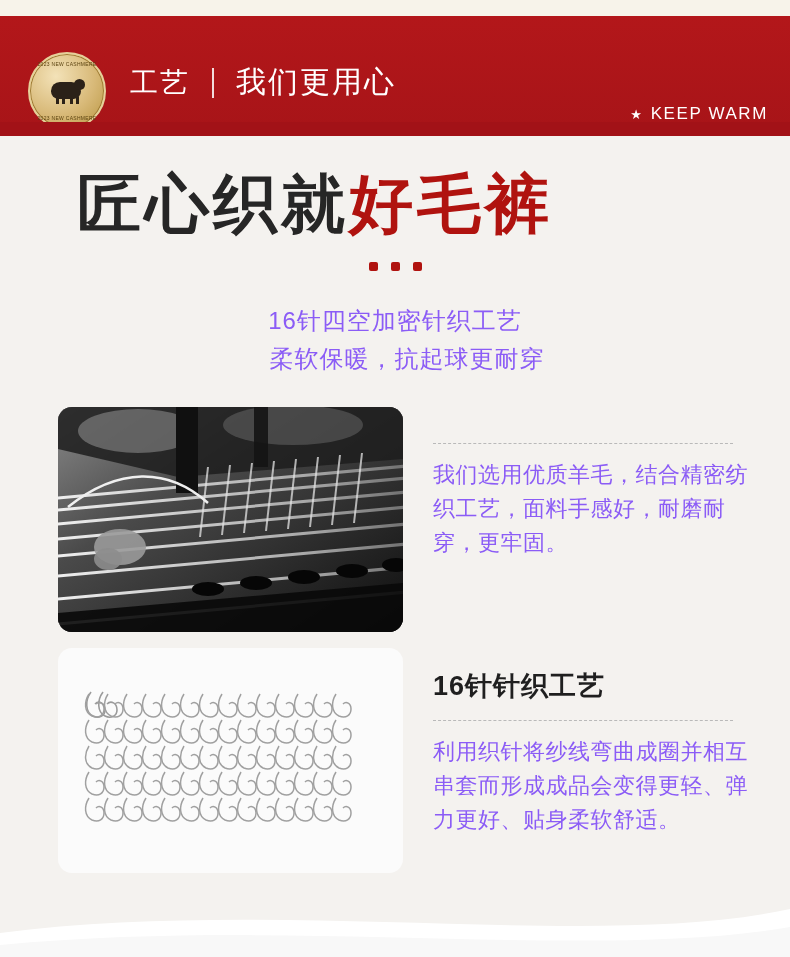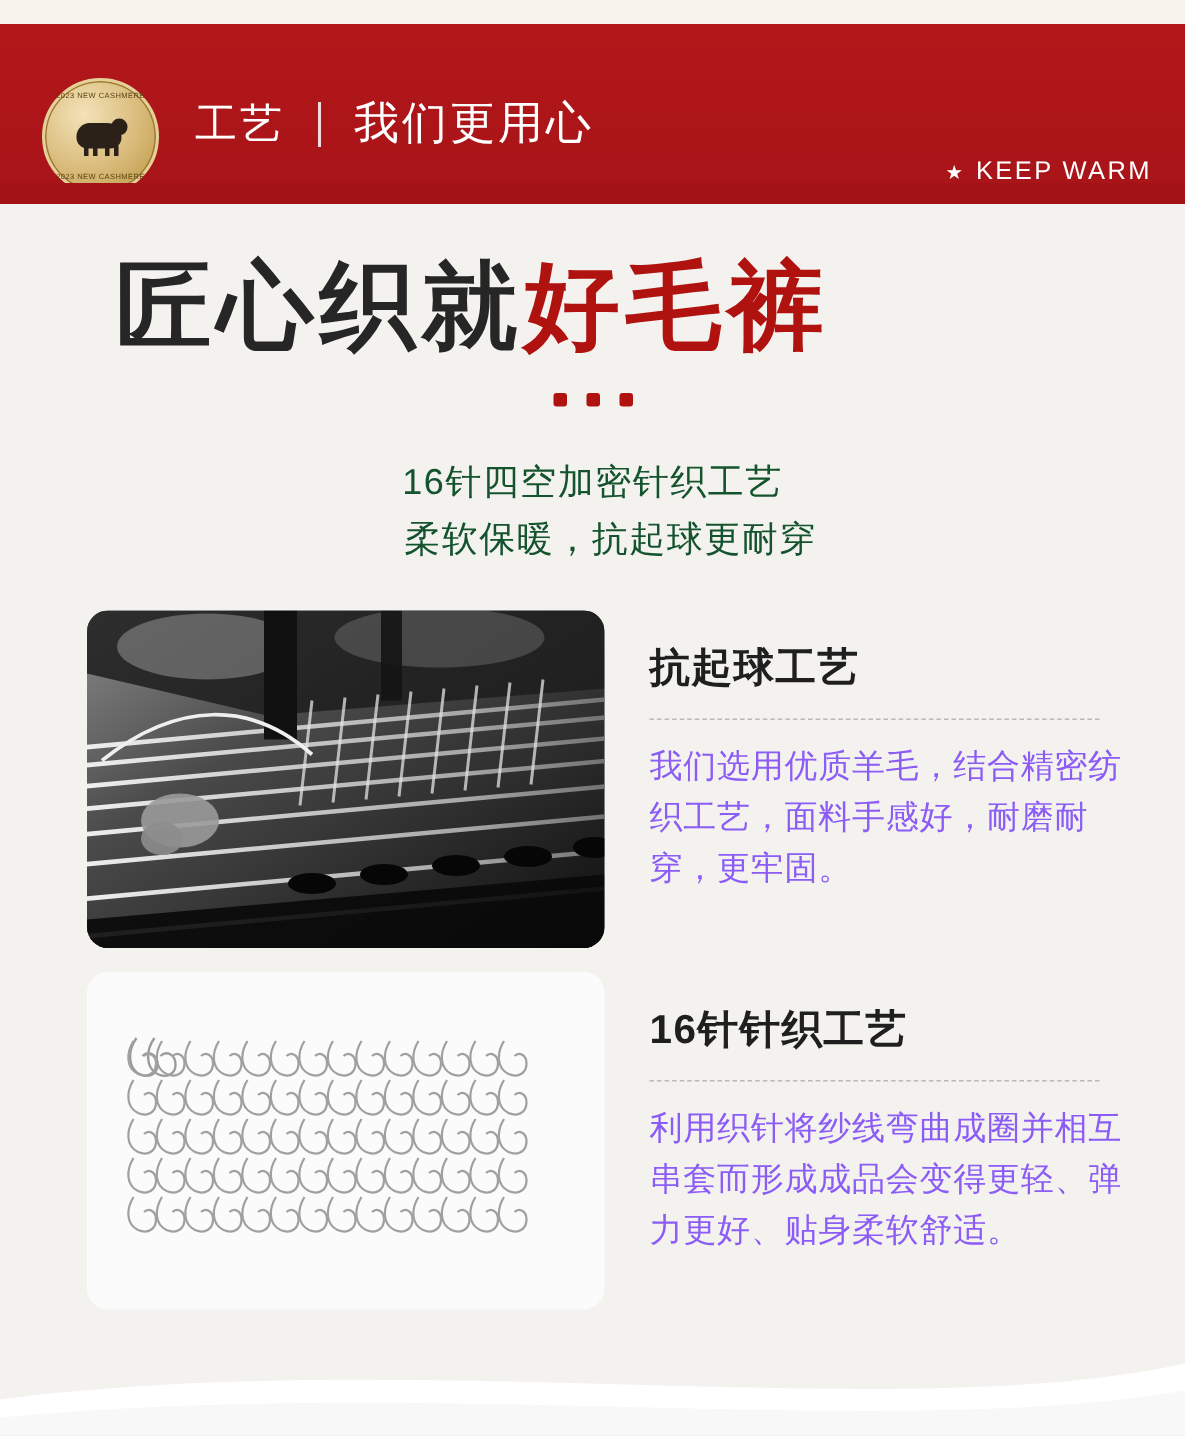--- a/index.html
+++ b/index.html
@@ -190,21 +190,21 @@
     width: 9px; height: 9px;
     background: #b0130f;
     border-radius: 2px;
   }
 
   .sub1, .sub2 {
     position: absolute;
     left: 0;
     width: 790px;
     text-align: center;
-    color: #14532d;
+    color: #8b5cf6;
     font-size: 24px;
     letter-spacing: 1px;
     white-space: nowrap;
   }
   .sub1 { top: 305px; }
   .sub2 { top: 343px; padding-left: 12px; }
 
   
   .feature {
     position: absolute;
@@ -378,21 +378,20 @@
           <ellipse cx="338" cy="158" rx="14" ry="7"></ellipse>
         </g>
 
         <ellipse cx="62" cy="140" rx="26" ry="18" fill="#9a9a9a" opacity="0.9"></ellipse>
         <ellipse cx="50" cy="152" rx="14" ry="11" fill="#8d8d8d" opacity="0.9"></ellipse>
 
         <path d="M0,206 L345,176 L345,225 L0,225 Z" fill="#090909" opacity="0.9"></path>
       </svg>
     </div>
     <div class="feature-text">
-      <div class="feature-title">抗起球工艺</div>
       <div class="dashline"></div>
       <div class="feature-desc">我们选用优质羊毛，结合精密纺织工艺，面料手感好，耐磨耐穿，更牢固。</div>
     </div>
   </div>
 
   <div class="feature feature-2">
     <div class="thumb thumb-knit">
       <svg width="300" height="150" viewBox="0 0 300 150">
         <g id="loops" stroke="#9b9b9b" stroke-width="1.6" fill="none">
 

